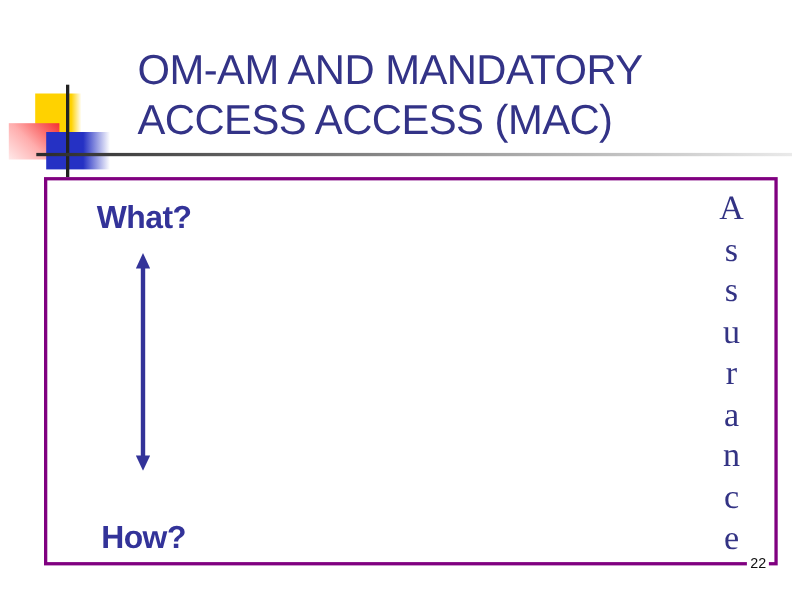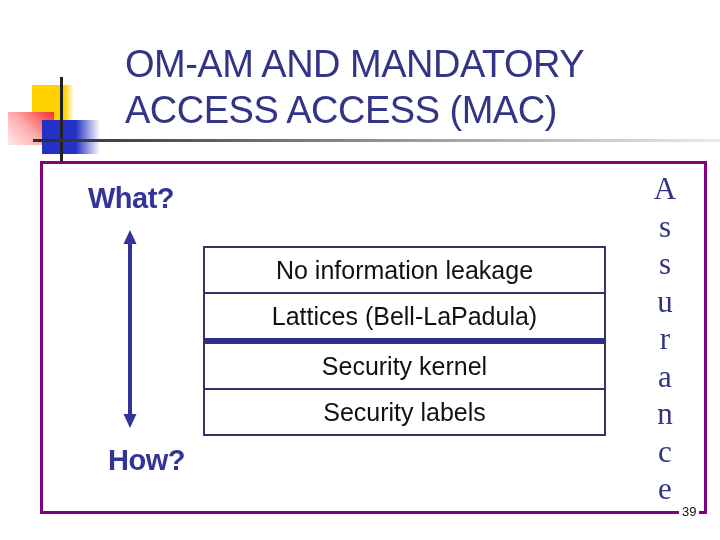--- a/index.html
+++ b/index.html
@@ -59,21 +59,21 @@
   .content-inner { position: absolute; left: 0; top: 0; right: 0; bottom: 0; }
 
   .what-label, .how-label {
     position: absolute;
     font-size: 29px;
     font-weight: bold;
     color: #333399;
     letter-spacing: -0.5px;
   }
   .what-label { left: 45px; top: 18px; }
-  .how-label  { left: 49px; top: 280px; margin-left: 16px; }
+  .how-label  { left: 49px; top: 309px; }
 
   .arrow-wrap {
     position: absolute; left: 79px; top: 66px; width: 16px; height: 198px;
   }
 
   
   .mac-table {
     position: absolute;
     left: 160px; top: 82px;
     width: 403px;
@@ -138,39 +138,33 @@
       <div class="what-label">What?</div>
 
       <div class="arrow-wrap">
         <svg width="16" height="198" viewBox="0 0 16 198" xmlns="http://www.w3.org/2000/svg">
           <line x1="8" y1="12" x2="8" y2="186" stroke="#333399" stroke-width="4"></line>
           <polygon points="8,0 1.5,14 14.5,14" fill="#333399"></polygon>
           <polygon points="8,198 1.5,184 14.5,184" fill="#333399"></polygon>
         </svg>
       </div>
 
-      <div class="mac-table">
-        <div class="mac-row">No information leakage</div>
-        <div class="mac-row">Lattices (Bell-LaPadula)</div>
-        <div class="mac-row thick-top">Security kernel</div>
-        <div class="mac-row">Security labels</div>
-      </div>
 
       <div class="how-label">How?</div>
 
       <div class="assurance">
         <span>A</span>
         <span>s</span>
         <span>s</span>
         <span>u</span>
         <span>r</span>
         <span>a</span>
         <span>n</span>
         <span>c</span>
         <span>e</span>
       </div>
 
     </div>
   </div>
 
-  <div class="page-number">39</div>
+  <div class="page-number">22</div>
 
 </div>
 
 </body></html>

